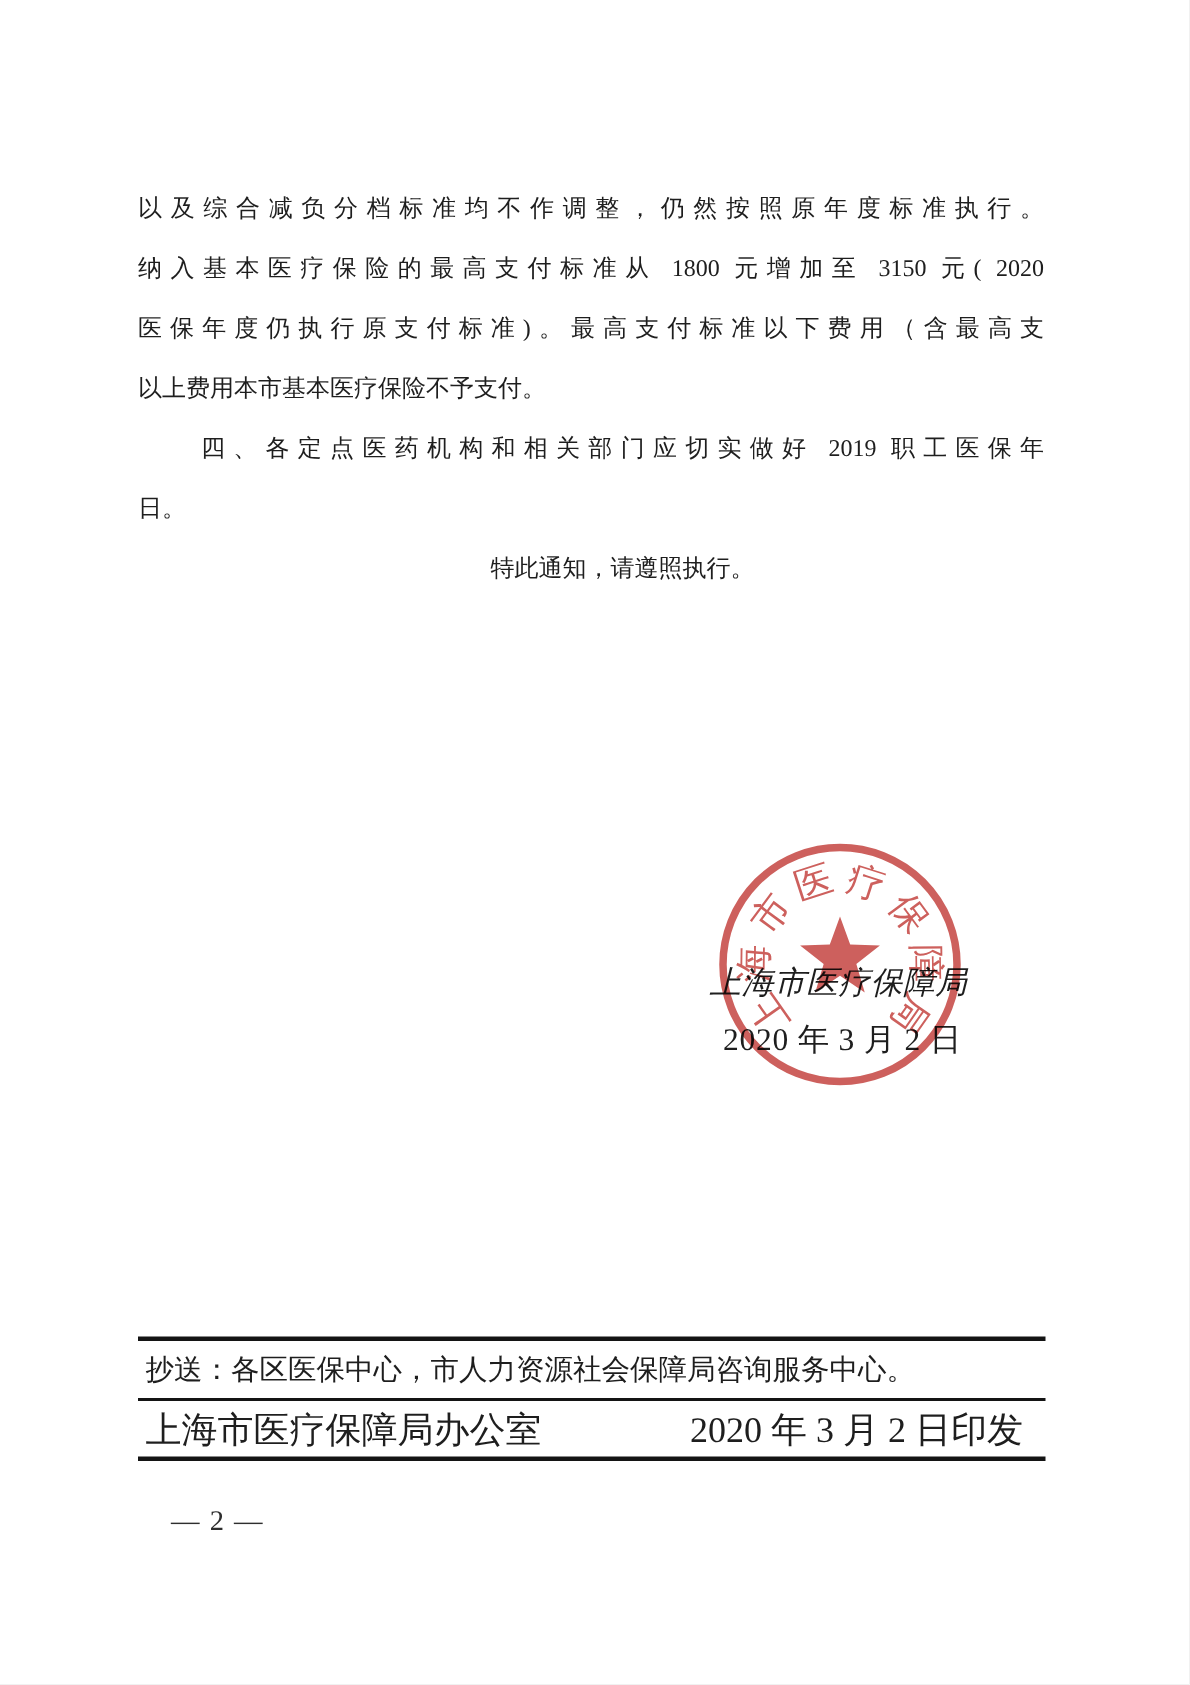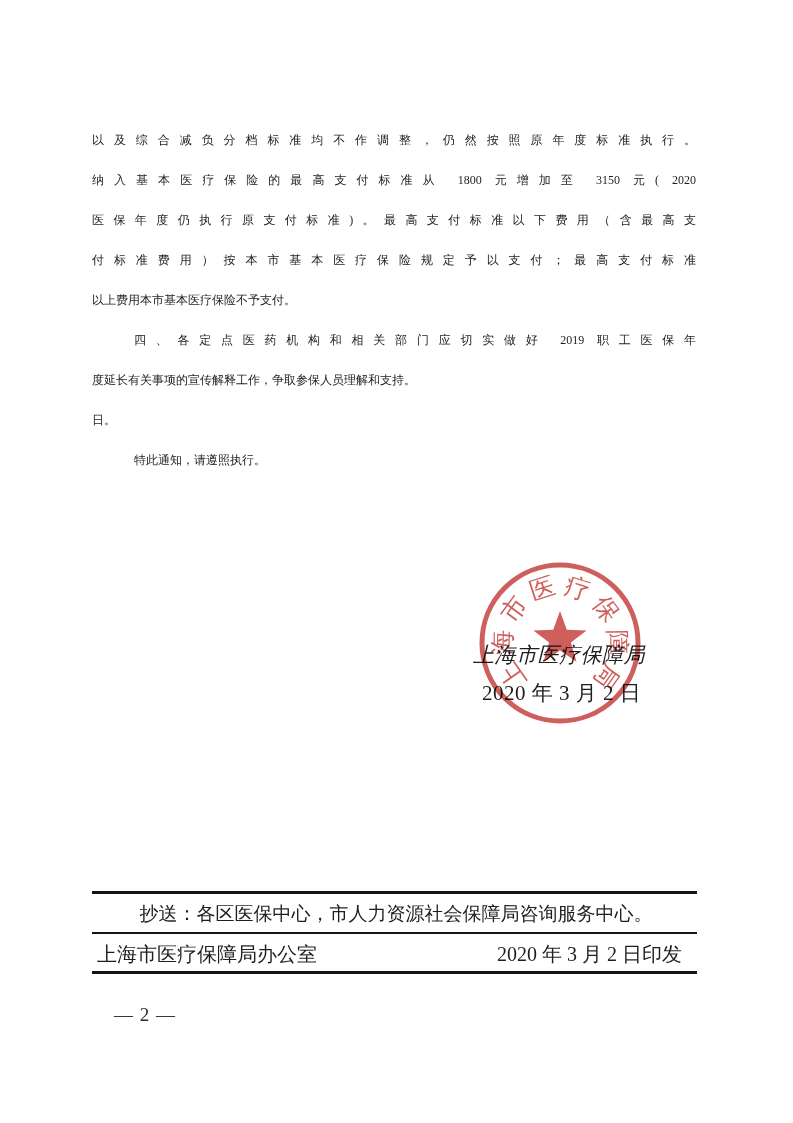--- a/index.html
+++ b/index.html
@@ -8,66 +8,64 @@
     width:793px; height:1123px;
     margin:0 auto;
     background:#ffffff;
     font-family:"Liberation Serif","DejaVu Serif",serif;
     color:#1e1e1e;
     overflow:hidden;
   }
   
   .doc-body {
     position:absolute; left:92px; top:120px; width:604px;
-    font-size:12px; line-height:40px;
+    font-size:16px; line-height:40px;
   }
   .line { height:40px; overflow:hidden; white-space:nowrap; }
   .line.fill { white-space:normal; text-align:justify; text-align-last:justify; }
-  .line.indent { text-indent:42px; }
+  .line.indent { text-indent:42px;text-align:center; }
   
   .sig-org  { position:absolute; left:473px; top:641px; font-size:21px; letter-spacing:0.5px;font-style:italic; }
   .sig-date { position:absolute; left:482px; top:679px; font-size:21px; letter-spacing:0.5px; }
   
   .seal {
     position:absolute; left:475px; top:558px; width:170px; height:170px;
     mix-blend-mode:multiply; opacity:0.88; pointer-events:none;
   }
   .seal-char { font-size:25px; font-family:"Liberation Serif","DejaVu Serif",serif; }
   
   .rule { position:absolute; left:92px; width:605px; background:#141414; }
   .rule-top    { top:891px; height:3px; }
   .rule-middle { top:932px; height:2px; }
   .rule-bottom { top:971px; height:3px; }
   .cc-row {
     position:absolute; left:97px; top:899px; width:598px; height:30px;
-    font-size:19px; line-height:30px; white-space:nowrap; overflow:hidden;text-align:center;
+    font-size:19px; line-height:30px; white-space:nowrap; overflow:hidden;
   }
   .office-row {
     position:absolute; left:97px; top:939px; width:585px; height:30px;
-    font-size:20px; line-height:30px;
+    font-size:24px; line-height:30px;
     display:flex; justify-content:space-between; white-space:nowrap;
   }
   .page-num {
     position:absolute; left:100px; top:1004px; width:90px;
     font-size:19px; text-align:center; color:#2e2e2e; letter-spacing:1px;
   }
 </style>
 </head>
 <body>
 
 <div class="page">
 
   <div class="doc-body">
     <div class="line fill">以及综合减负分档标准均不作调整，仍然按照原年度标准执行。</div>
     <div class="line fill">纳入基本医疗保险的最高支付标准从 1800 元增加至 3150 元( 2020</div>
     <div class="line fill">医保年度仍执行原支付标准)。最高支付标准以下费用（含最高支</div>
-    <div class="line fill">付标准费用）按本市基本医疗保险规定予以支付；最高支付标准</div>
     <div class="line">以上费用本市基本医疗保险不予支付。</div>
     <div class="line fill indent">四、各定点医药机构和相关部门应切实做好 2019 职工医保年</div>
-    <div class="line">度延长有关事项的宣传解释工作，争取参保人员理解和支持。</div>
     <div class="line">日。</div>
     <div class="line indent">特此通知，请遵照执行。</div>
   </div>
 
   <div class="sig-org">上海市医疗保障局</div>
   <div class="sig-date">2020 年 3 月 2 日</div>
 
   <svg class="seal" viewBox="0 0 170 170">
     <circle cx="85" cy="85" r="78" fill="none" stroke-width="5" stroke="#c64a46"></circle>
     <polygon points="85,53 91.8,71.7 111.6,72.4 95.9,84.6 101.5,103.7 85,92.5 68.5,103.7 74.1,84.6 58.4,72.4 78.2,71.7" fill="#c64a46"></polygon>

